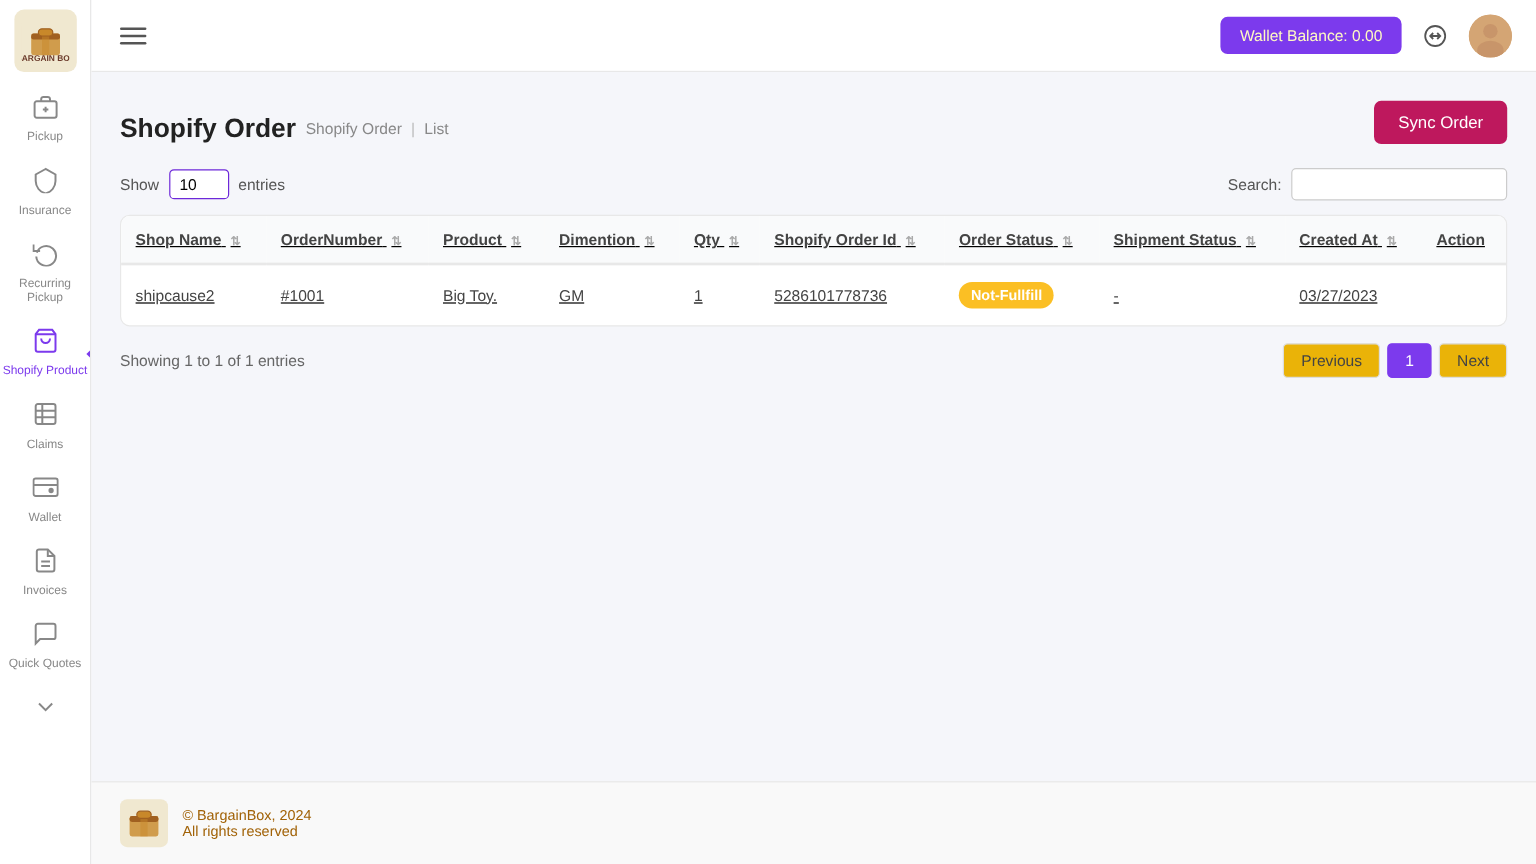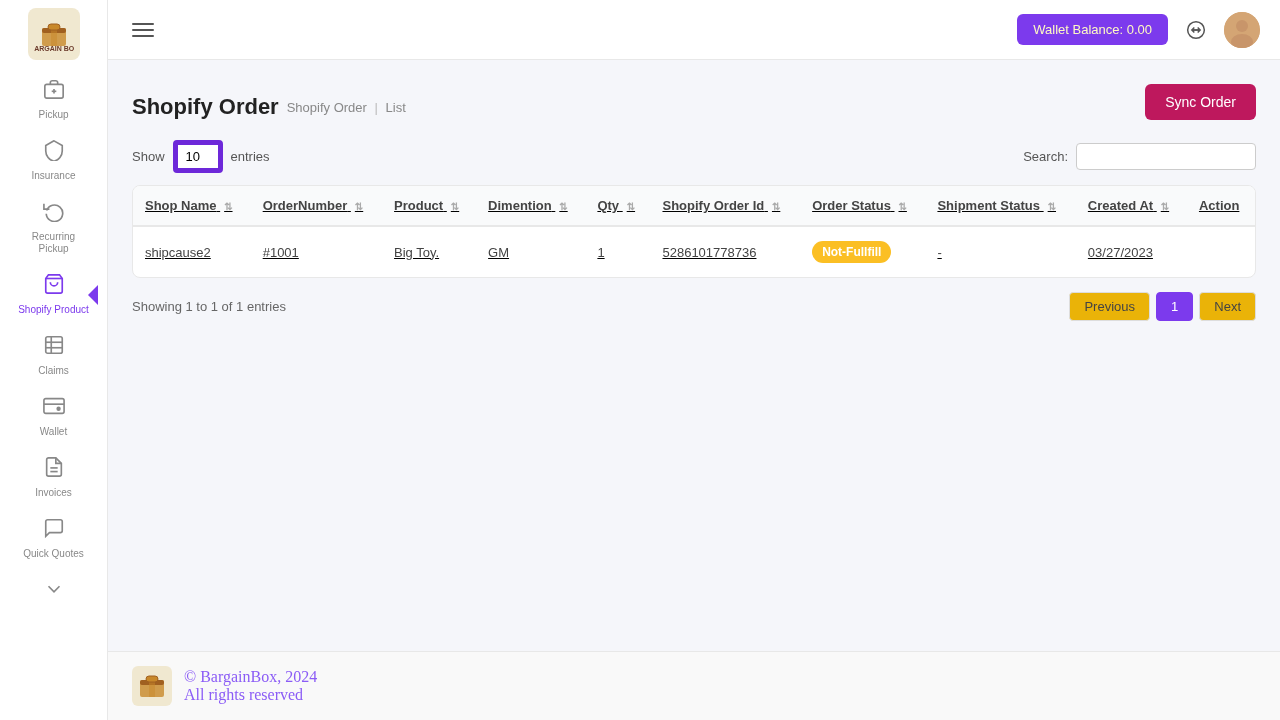--- a/index.html
+++ b/index.html
@@ -1,20 +1,20 @@
 <!DOCTYPE html>
 <html><head>
   <meta charset="utf-8">
   <style>
     * { box-sizing: border-box; margin: 0; padding: 0; }
     body { font-family: 'Segoe UI', Arial, sans-serif; background: #f5f6fa; display: flex; height: 720px; overflow: hidden; }
 
     
     .sidebar {
-      width: 108px;
+      width: 76px;
       background: #fff;
       border-right: 1px solid #e8e8e8;
       display: flex;
       flex-direction: column;
       align-items: center;
       padding-top: 8px;
       height: 720px;
       overflow: hidden;
       position: relative;
     }
@@ -216,21 +216,21 @@
     .show-entries {
       display: flex;
       align-items: center;
       gap: 8px;
       font-size: 13px;
       color: #555;
     }
     .entries-input {
       width: 50px;
       padding: 4px 8px;
-      border: 5px solid #6d28d9;
+      border: 1px solid #6d28d9;
       border-radius: 4px;
       font-size: 13px;
     }
     .search-area {
       display: flex;
       align-items: center;
       gap: 8px;
       font-size: 13px;
       color: #555;
     }
@@ -337,23 +337,22 @@
       background: #f0e8d0;
       border-radius: 6px;
       display: flex;
       align-items: center;
       justify-content: center;
       font-size: 8px;
       font-weight: bold;
       color: #6b3a2a;
     }
     .footer-text {
-      font-size: 16px;
-      color: #8b5cf6;
-      font-family: Liberation Serif, serif;
+      font-size: 12px;
+      color: #a16207;
     }
   </style>
 </head>
 <body>
 
 <div class="sidebar">
   <div class="sidebar-logo">
     <div class="sidebar-logo-inner">
       <svg width="40" height="40" viewBox="0 0 40 40">
         <rect width="40" height="40" rx="7" fill="#f0e8d0"></rect>

